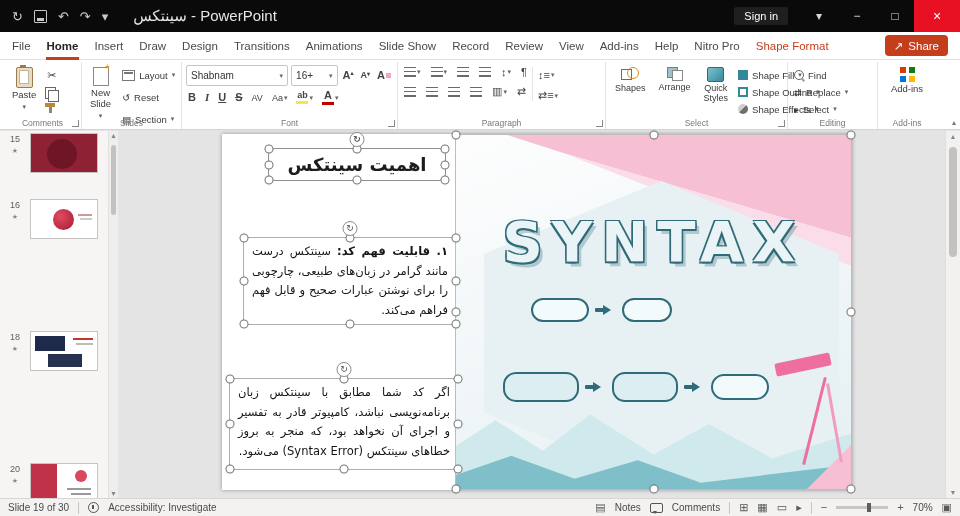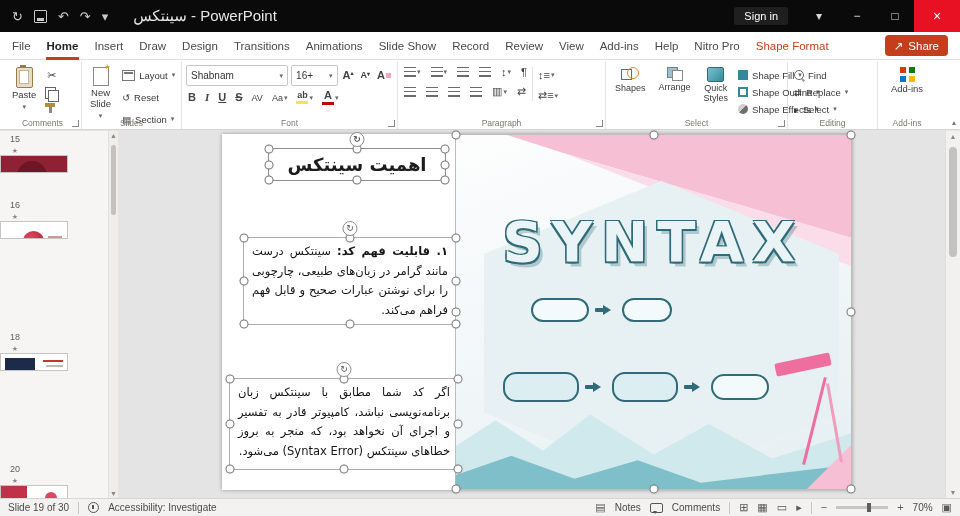--- a/index.html
+++ b/index.html
@@ -81,21 +81,21 @@
   .addin-ic{position:relative;width:15px;height:15px;}
   .addin-ic i{position:absolute;width:6px;height:6px;}
   .bar3{display:block;height:3px;width:12px;margin-top:1px;}
   .vdiv{width:1px;background:#e6e4e2;margin:2px 3px;align-self:stretch;}
   .collapse-caret{position:absolute;right:4px;bottom:2px;font-size:8px;color:#777;cursor:pointer;}
 
   
   .content{position:absolute;top:131px;left:0;right:0;bottom:18px;}
   .thumb-panel{position:absolute;left:0;top:0;bottom:0;width:118px;background:#f6f5f4;
                border-right:1px solid #d8d6d4;overflow:hidden;}
-  .thumb-row{position:absolute;left:0;width:118px;height:40px;display:flex;flex-direction:column;}
+  .thumb-row{position:absolute;left:0;width:118px;height:40px;display:flex;}
   .thumb-meta{width:30px;display:flex;flex-direction:column;align-items:center;padding-top:1px;gap:3px;}
   .tnum{font-size:9px;color:#5f5e5c;}
   .tstar{font-size:7px;color:#8a8886;}
   .thumb{width:68px;height:40px;background:#fff;border:1px solid #c6c4c2;position:relative;overflow:hidden;cursor:pointer;box-sizing:border-box;}
   .thumb.sel{border:2px solid #d04a2a;}
   .pscroll{position:absolute;right:0;top:0;bottom:0;width:9px;background:#efeeed;border-left:1px solid #e2e0de;}
   .pscroll .thumbbar{position:absolute;left:2px;top:14px;width:5px;height:70px;background:#c4c2c0;border-radius:3px;}
   .scroll-arrow{position:absolute;left:0;width:100%;text-align:center;font-size:7px;color:#888;}
 
   .canvas{position:absolute;left:118px;right:0;top:0;bottom:0;background:#e4e4e4;}

